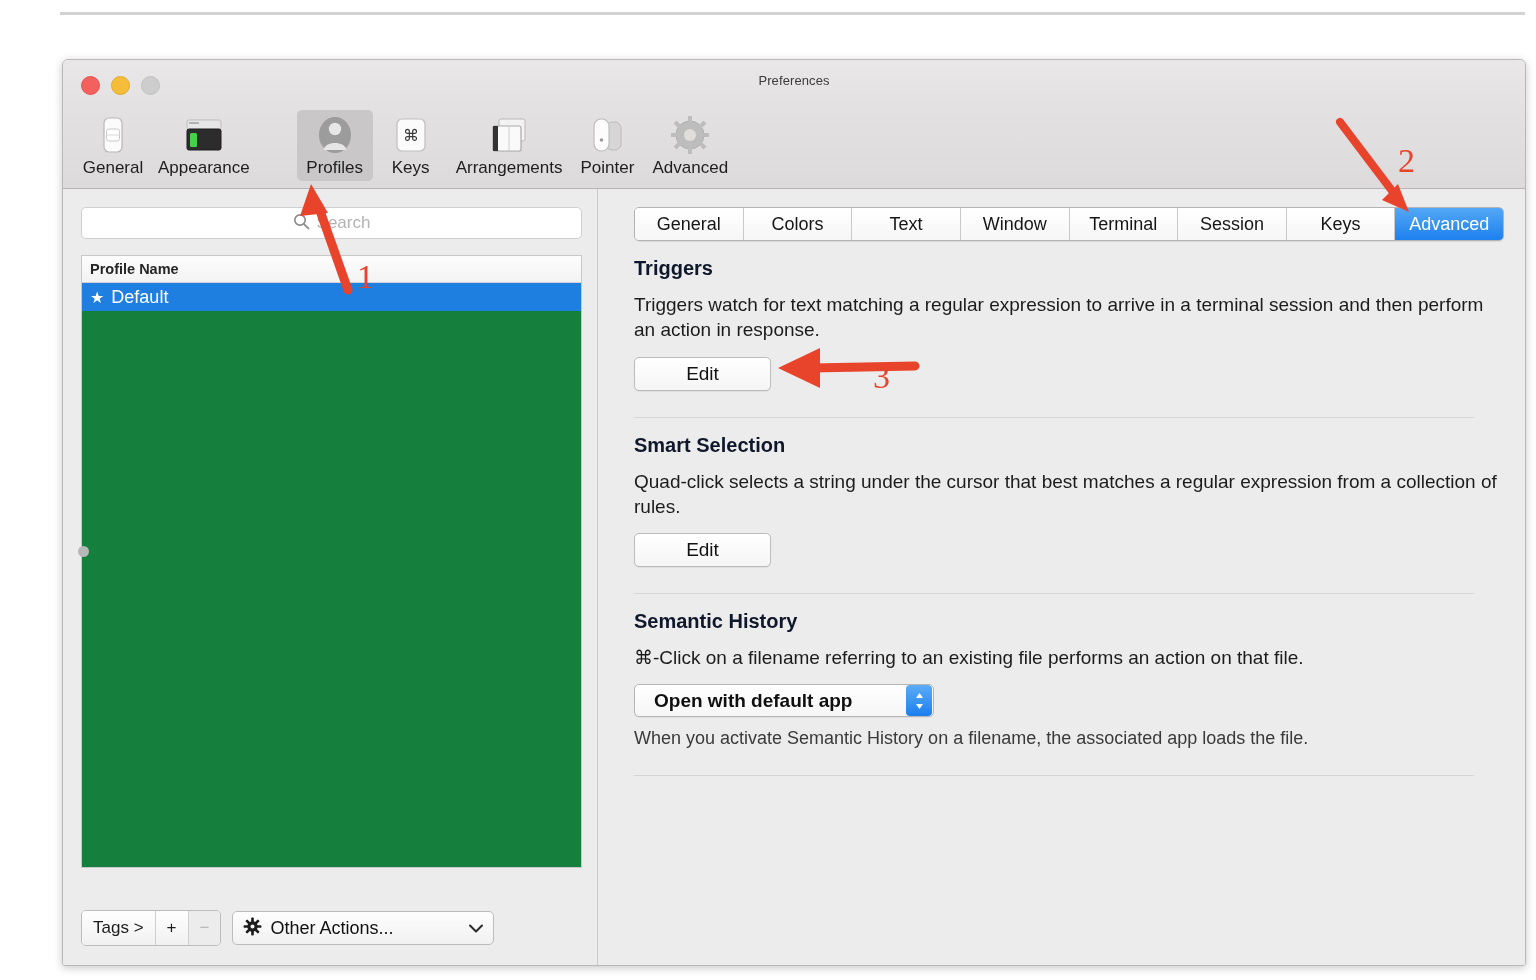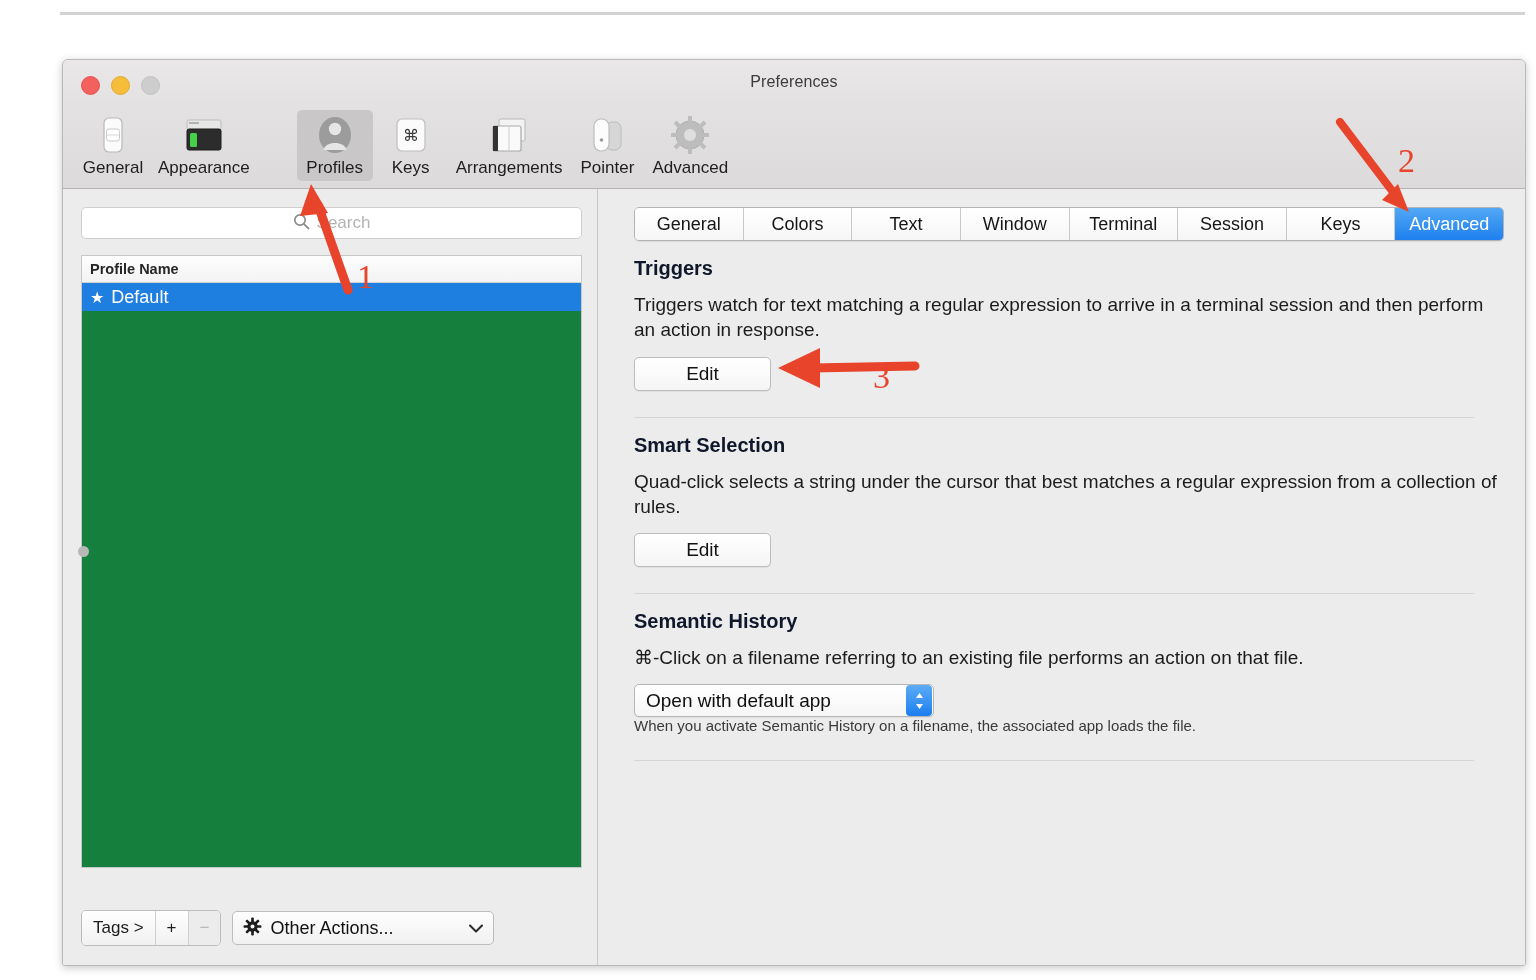--- a/index.html
+++ b/index.html
@@ -56,21 +56,21 @@
     border-radius: 50%;
   }
   .traffic.red    { left: 18px;  background: #f3605e; border: 1px solid #e5534f;}
   .traffic.yellow { left: 48px;  background: #f6bd3b; border: 1px solid #e2aa2c;}
   .traffic.gray   { left: 78px;  background: #cdcdcd; border: 1px solid #c2c2c2;}
   #window-title {
     position: absolute;
     left: 0; right: 0;
     top: 13px;
     text-align: center;
-    font-size: 16px;
+    font-size: 13px;
     color: #3c3c3c;
     letter-spacing: .1px;
   }
 
   
   #toolbar {
     position: relative;
     height: 80px;
     background: linear-gradient(to bottom,#e3e1e2 0%, #dcdadb 100%);
     border-bottom: 1px solid #b5b3b4;
@@ -324,40 +324,42 @@
     background: linear-gradient(to bottom,#ffffff,#f6f6f6);
     display: flex;
     align-items: center;
     box-sizing: border-box;
     cursor: default;
     box-shadow: 0 1px 1px rgba(0,0,0,.06);
     overflow: hidden;
   }
   .popup-label {
     flex: 1;
-    padding-left: 11px;
+    padding-left: 19px;
     font-size: 19px;
     color: #0f0f0f;
+    font-weight: bold;
   }
   .popup-arrows {
     width: 26px;
     height: 31px;
     margin-right: 1px;
     background: linear-gradient(to bottom,#5cacf5,#1b7eef);
     border-radius: 4px;
     display: flex;
     flex-direction: column;
     align-items: center;
     justify-content: center;
     color: #ffffff;
     font-size: 11px;
     line-height: 9px;
   }
   .small-note {
-    font-size: 15px;
+    margin-top: 11px;
+    font-size: 18px;
     color: #3a3a3a;
   }
 
   
   .anno-num {
     position: absolute;
     color: #e8442c;
     font-size: 34px;
     font-family: "Liberation Serif", serif;
     font-weight: 400;

